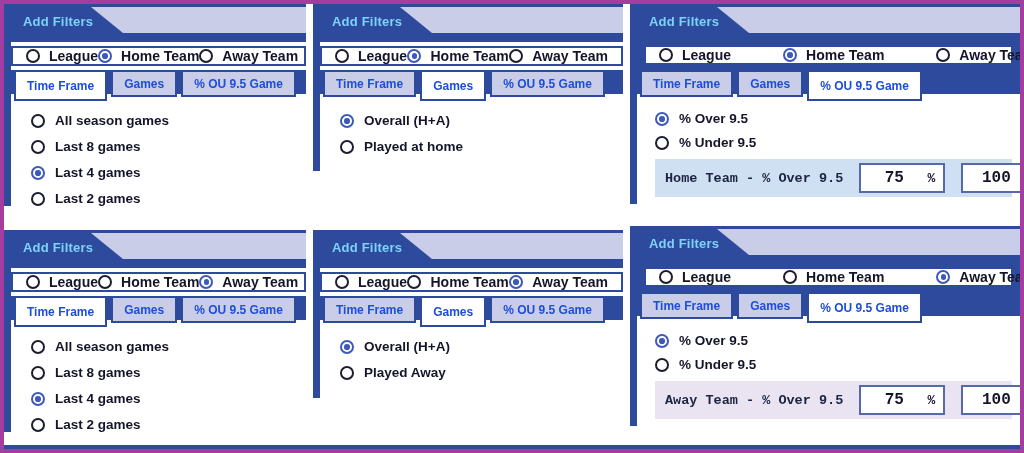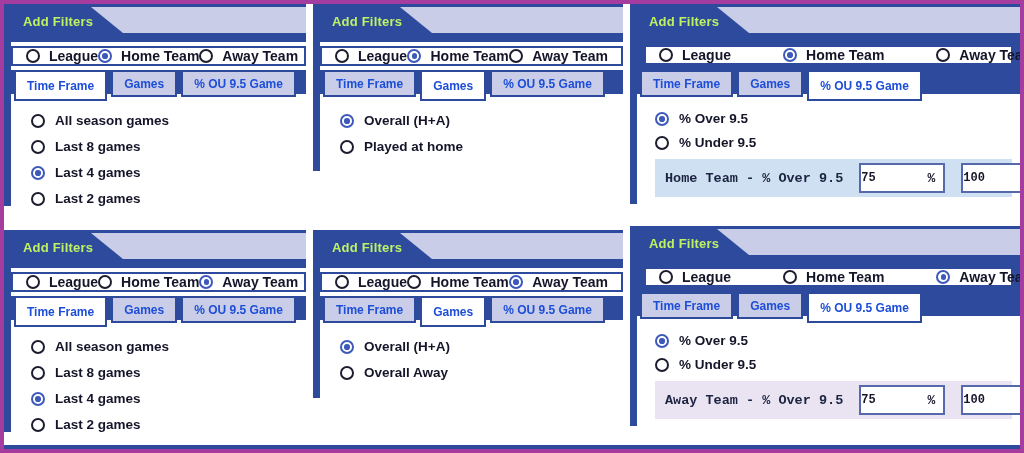--- a/index.html
+++ b/index.html
@@ -8,21 +8,21 @@
     border:4px solid #a53c9f;background:#ffffff;overflow:hidden;
     font-family:"Liberation Sans",sans-serif;
   }
   .bottom-bar{position:absolute;left:0;right:0;bottom:0;height:4px;background:#2d4a9d;}
 
   .panel{position:absolute;background:#fff;border-left:7px solid #2d4a9d;box-sizing:border-box;}
 
   .hdr{position:relative;height:38px;background:#2d4a9d;overflow:hidden;}
   .ribbon{position:absolute;top:3px;bottom:9px;left:80px;right:0;background:#cacde8;
           clip-path:polygon(0 0,100% 0,100% 100%,32px 100%);}
-  .hdr-t{position:relative;display:block;color:#bef264;font-weight:bold;font-size:13px;
+  .hdr-t{position:relative;display:block;color:#7dd3fc;font-weight:bold;font-size:13px;
          line-height:36px;padding-left:12px;letter-spacing:.2px;}
 
   .scope-row{display:flex;align-items:flex-end;height:20px;background:#fff;border:2px solid #2d4a9d;
              box-sizing:border-box;justify-content:space-between;padding:0 13px;margin:4px 0;}
   .p-wide .scope-wrap{background:#2d4a9d;padding:3px 7px 5px 7px;}
   .p-wide .scope-row{margin:0;justify-content:flex-start;gap:52px;border:2px solid #2d4a9d;}
 
   .opt{display:flex;align-items:center;gap:9px;cursor:pointer;}
   .lbl{font-weight:bold;font-size:14px;color:#15152a;white-space:nowrap;}
 
@@ -44,22 +44,22 @@
   .copt{display:flex;align-items:flex-end;gap:10px;margin-bottom:11px;cursor:pointer;}
   .p-wide .copt{margin-bottom:9px;}
   .copt .lbl{font-size:13.5px;}
 
   .frow{display:flex;align-items:center;height:38px;margin:2px 8px 0 0;padding-left:10px;box-sizing:border-box;font-family:Liberation Mono, monospace;}
   .frow.blue{background:#cfe0f2;}
   .frow.lav{background:#eae3f1;}
   .frlabel{font-weight:bold;font-size:13.5px;color:#1c2340;flex:1;white-space:nowrap;}
   .numbox{display:flex;align-items:center;width:86px;height:30px;background:#fff;
           border:2px solid #5669ad;box-sizing:border-box;margin-left:16px;flex:none;}
-  .numbox input{width:0;flex:1;border:none;outline:none;font-weight:bold;
-                font-size:12px;font-family:inherit;color:#15152a;background:transparent;padding:0;}
+  .numbox input{width:0;flex:1;border:none;outline:none;text-align:center;font-weight:bold;
+                font-size:16px;font-family:inherit;color:#15152a;background:transparent;padding:0;}
   .unit{font-weight:bold;font-size:13px;padding-right:8px;color:#15152a;}
 </style>
 </head>
 <body>
 
 <div class="stage">
 
   <div class="panel" style="left:0;top:0;width:302px;height:202px">
     <div class="hdr">
       <div class="ribbon"></div>
@@ -302,21 +302,21 @@
           </div>
       </div>
     </div>
     <div class="content">
       <div class="copt">
         <span class="radio sel"></span>
         <span class="lbl">Overall (H+A)</span>
       </div>
       <div class="copt">
         <span class="radio"></span>
-        <span class="lbl">Overall Away</span>
+        <span class="lbl">Played Away</span>
       </div>
     </div>
   </div>
 
   <div class="panel p-wide" style="left:626px;top:222px;width:390px;height:200px">
     <div class="hdr">
       <div class="ribbon"></div>
       <span class="hdr-t">Add Filters</span>
     </div>
     <div class="scope-wrap">

